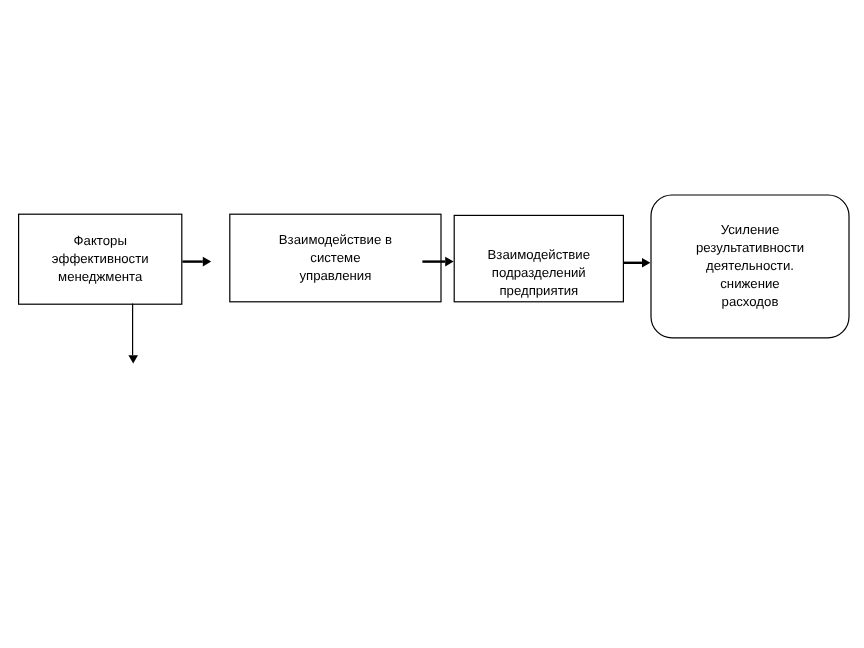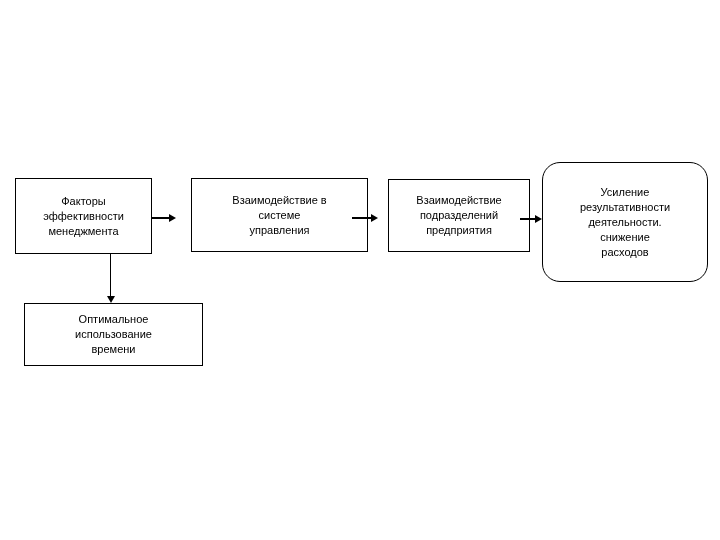--- a/index.html
+++ b/index.html
@@ -30,21 +30,21 @@
   }
   .box .label {
     font-size: 11px;
     line-height: 15px;
     color: #000000;
     text-align: center;
     white-space: pre-line;
   }
   .box-factors        { left: 15px;  top: 178px; width: 137px; height: 76px; }
   .box-system         { left: 175px; top: 178px; width: 177px; height: 74px; margin-left: 16px; }
-  .box-divisions      { left: 388px; top: 179px; width: 142px; height: 73px; }
+  .box-divisions      { left: 378px; top: 179px; width: 142px; height: 73px; align-items: flex-end; }
   .box-result         { left: 542px; top: 162px; width: 166px; height: 120px; border-radius: 18px; }
   .box-time           { left: 24px;  top: 303px; width: 179px; height: 63px; }
 
   .arrow-h {
     position: absolute;
     height: 2px;
     background: #000000;
   }
   .arrow-h::after {
     content: "";
@@ -102,24 +102,19 @@
   </div>
 
   <div class="box box-result">
     <span class="label">Усиление
 результативности
 деятельности.
 снижение
 расходов</span>
   </div>
 
-  <div class="box box-time">
-    <span class="label">Оптимальное
-использование
-времени</span>
-  </div>
 
   <div class="arrow-h arrow-1"></div>
   <div class="arrow-h arrow-2"></div>
   <div class="arrow-h arrow-3"></div>
   <div class="arrow-v arrow-4"></div>
 
 </div>
 
 </body></html>

